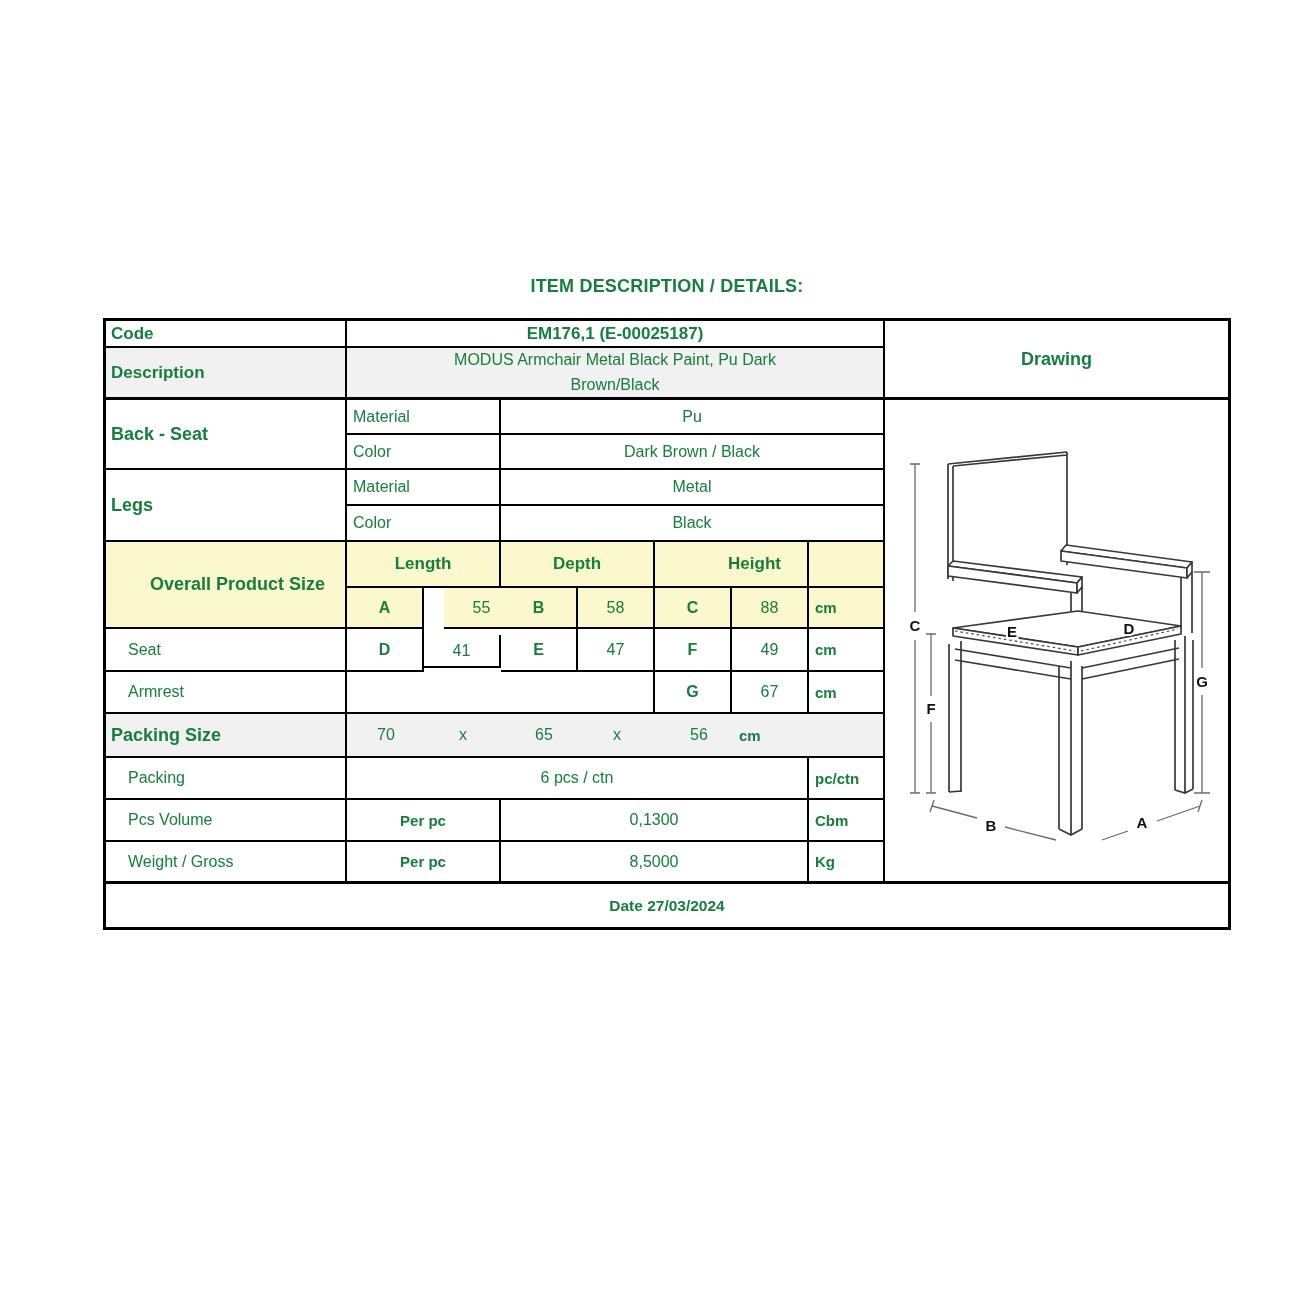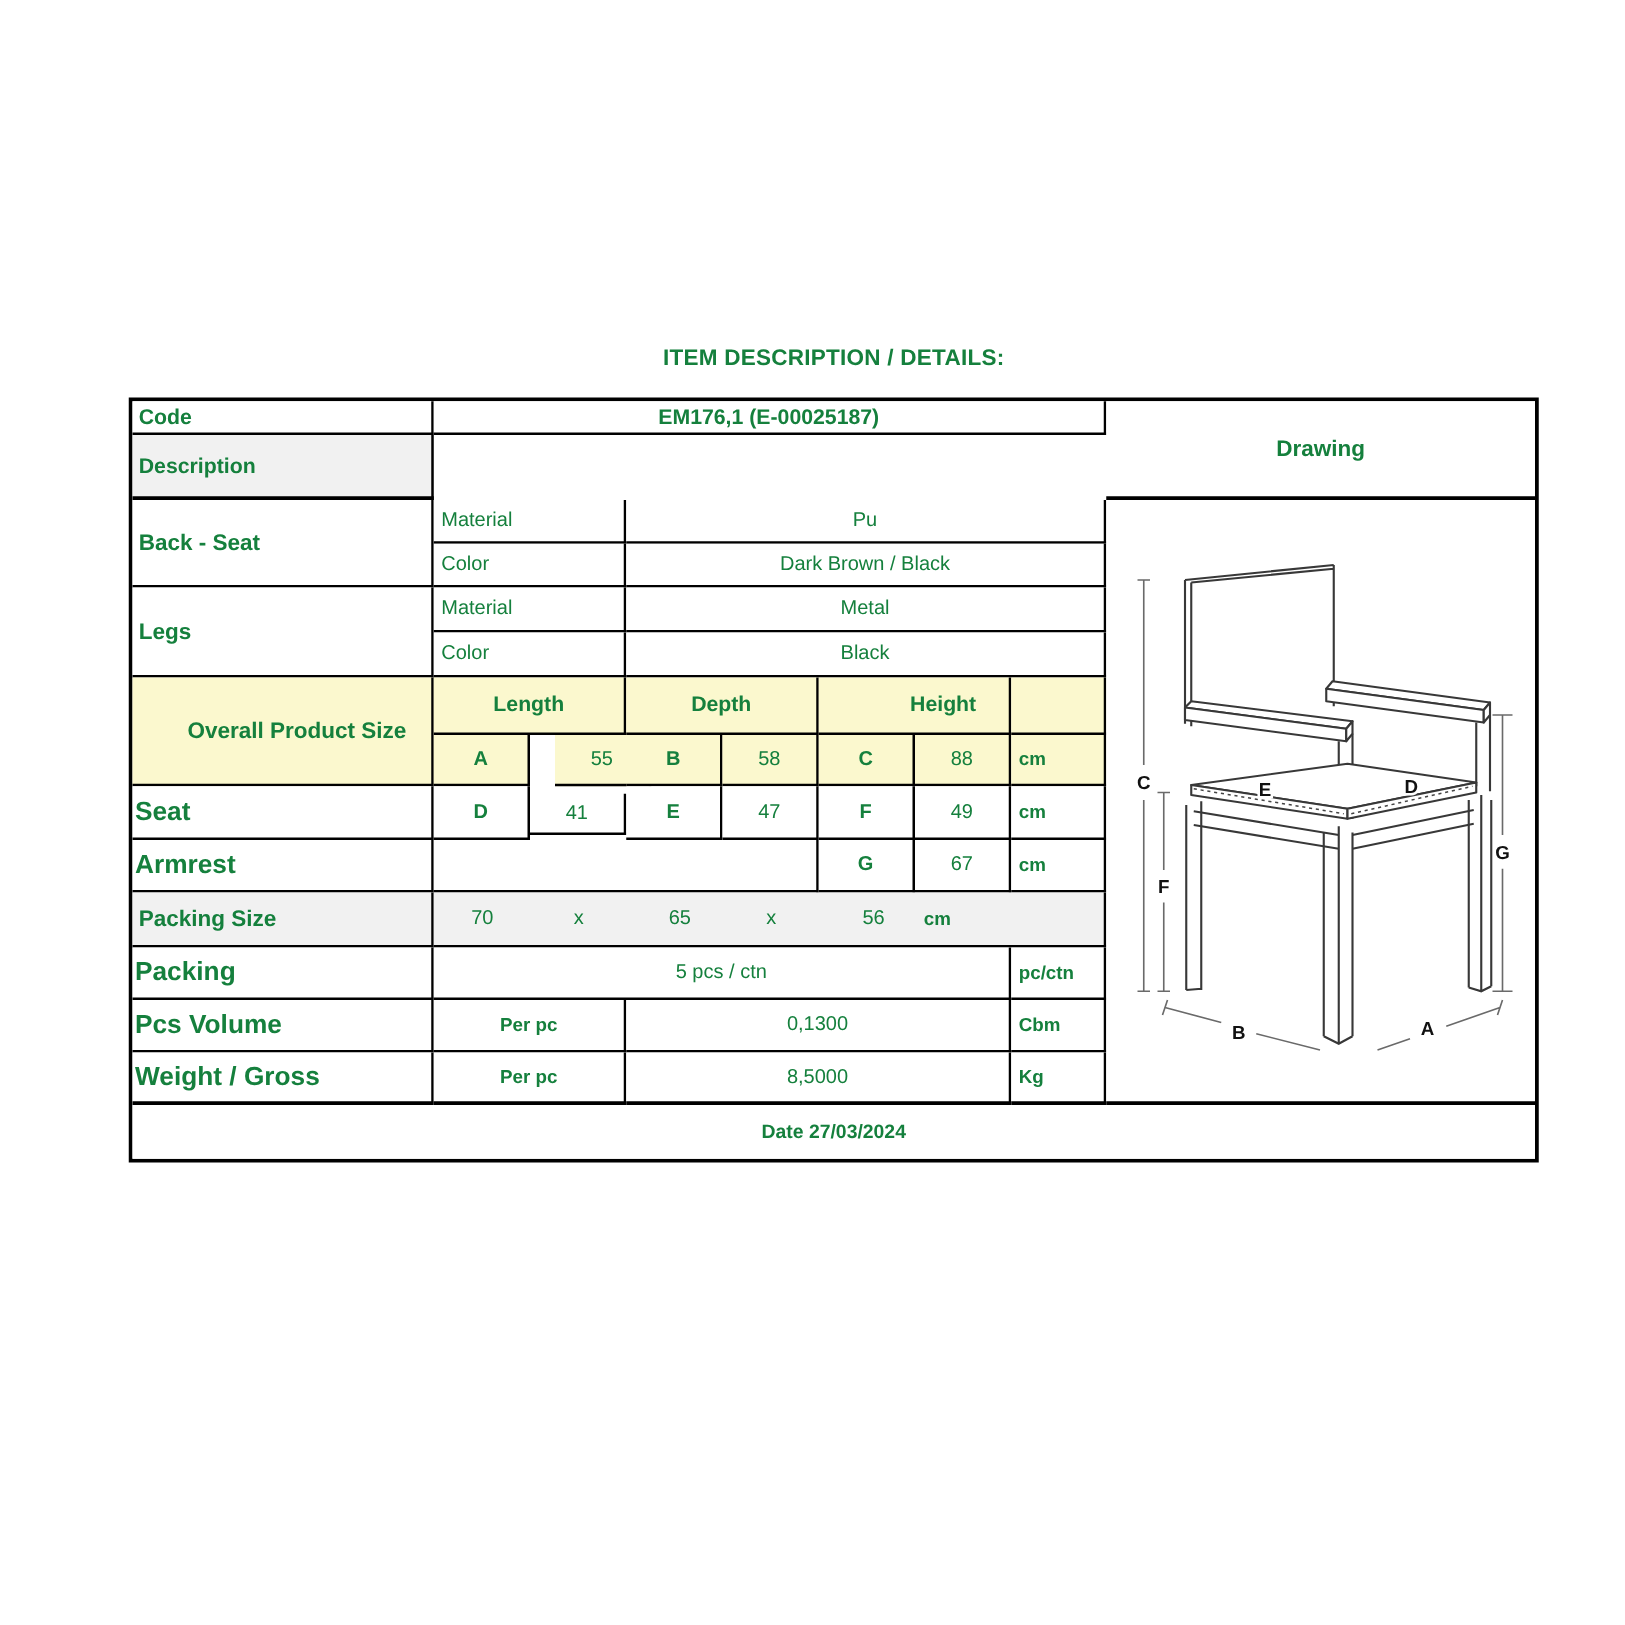--- a/index.html
+++ b/index.html
@@ -10,21 +10,21 @@
   #spec-table{position:absolute;left:103px;top:318px;width:1128px;height:612px;
         border:3px solid #000;box-sizing:border-box;}
   .cell{position:absolute;box-sizing:border-box;display:flex;align-items:center;
         border:0 solid #000;overflow:hidden;background:#fff;}
   .br{border-right-width:2px;}
   .bb{border-bottom-width:2px;}
   .bb3{border-bottom-width:3px;}
   .ctr{justify-content:center;text-align:center;}
   .lbl{font-weight:bold;font-size:17px;padding-left:5px;}
   .lbl-lg{font-weight:bold;font-size:18px;padding-left:5px;}
-  .lbl-sm{font-weight:bold;font-size:21px;padding-left:2px;}
+  .lbl-sm{font-weight:normal;font-size:16px;padding-left:22px;}
   .val{font-size:16px;}
   .val-pad{font-size:16px;padding-left:6px;}
   .key{font-size:16px;font-weight:bold;}
   .hdr{font-size:17px;font-weight:bold;}
   .unit{font-size:15px;font-weight:bold;padding-left:6px;}
   .boldval{font-size:17px;font-weight:bold;}
   .perpc{font-size:15px;font-weight:bold;}
   .yellow{background:#FBF8CE;}
   .gray{background:#F1F1F1;}
   .prewrap{white-space:pre-line;line-height:1.55;}
@@ -37,20 +37,22 @@
 <div id="page">
 
   <div id="doc-title">ITEM DESCRIPTION / DETAILS:</div>
 
   <div id="spec-table">
 
     <div class="cell br bb lbl" style="left:0;top:0;width:241px;height:27px;">Code</div>
     <div class="cell br bb ctr boldval" style="left:241px;top:0;width:538px;height:27px;">EM176,1 (E-00025187)</div>
 
     <div class="cell br bb3 lbl gray" style="left:0;top:27px;width:241px;height:52px;">Description</div>
+    <div class="cell br bb3 ctr val prewrap gray" style="left:241px;top:27px;width:538px;height:52px;">MODUS Armchair Metal Black Paint, Pu Dark
+Brown/Black</div>
 
     <div class="cell bb3 ctr boldval" style="left:779px;top:0;width:343px;height:79px;font-size:18px;">Drawing</div>
 
     <div class="cell br bb lbl-lg" style="left:0;top:79px;width:241px;height:70px;">Back - Seat</div>
     <div class="cell br bb val-pad" style="left:241px;top:79px;width:154px;height:35px;">Material</div>
     <div class="cell br bb ctr val" style="left:395px;top:79px;width:384px;height:35px;">Pu</div>
     <div class="cell br bb val-pad" style="left:241px;top:114px;width:154px;height:35px;">Color</div>
     <div class="cell br bb ctr val" style="left:395px;top:114px;width:384px;height:35px;">Dark Brown / Black</div>
 
     <div class="cell br bb lbl-lg" style="left:0;top:149px;width:241px;height:72px;">Legs</div>
@@ -92,21 +94,21 @@
     <div class="cell br bb gray" style="left:241px;top:393px;width:538px;height:44px;position:absolute;">
       <span class="ps-item val" style="left:30px;">70</span>
       <span class="ps-item val" style="left:112px;">x</span>
       <span class="ps-item val" style="left:188px;">65</span>
       <span class="ps-item val" style="left:266px;">x</span>
       <span class="ps-item val" style="left:343px;">56</span>
       <span class="ps-item" style="left:392px;font-size:15px;font-weight:bold;">cm</span>
     </div>
 
     <div class="cell br bb lbl-sm" style="left:0;top:437px;width:241px;height:42px;">Packing</div>
-    <div class="cell br bb ctr val" style="left:241px;top:437px;width:462px;height:42px;">5 pcs / ctn</div>
+    <div class="cell br bb ctr val" style="left:241px;top:437px;width:462px;height:42px;">6 pcs / ctn</div>
     <div class="cell br bb unit" style="left:703px;top:437px;width:76px;height:42px;">pc/ctn</div>
 
     <div class="cell br bb lbl-sm" style="left:0;top:479px;width:241px;height:42px;">Pcs Volume</div>
     <div class="cell br bb ctr perpc" style="left:241px;top:479px;width:154px;height:42px;">Per pc</div>
     <div class="cell br bb ctr val" style="left:395px;top:479px;width:308px;height:42px;">0,1300</div>
     <div class="cell br bb unit" style="left:703px;top:479px;width:76px;height:42px;">Cbm</div>
 
     <div class="cell br bb3 lbl-sm" style="left:0;top:521px;width:241px;height:42px;">Weight / Gross</div>
     <div class="cell br bb3 ctr perpc" style="left:241px;top:521px;width:154px;height:42px;">Per pc</div>
     <div class="cell br bb3 ctr val" style="left:395px;top:521px;width:308px;height:42px;">8,5000</div>

